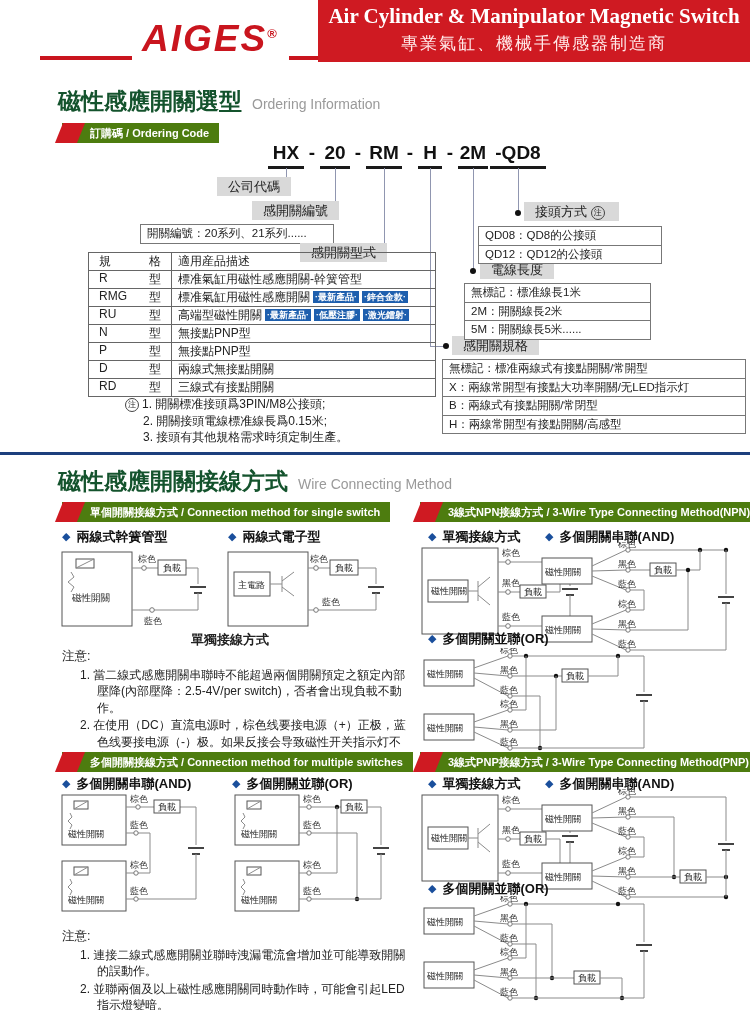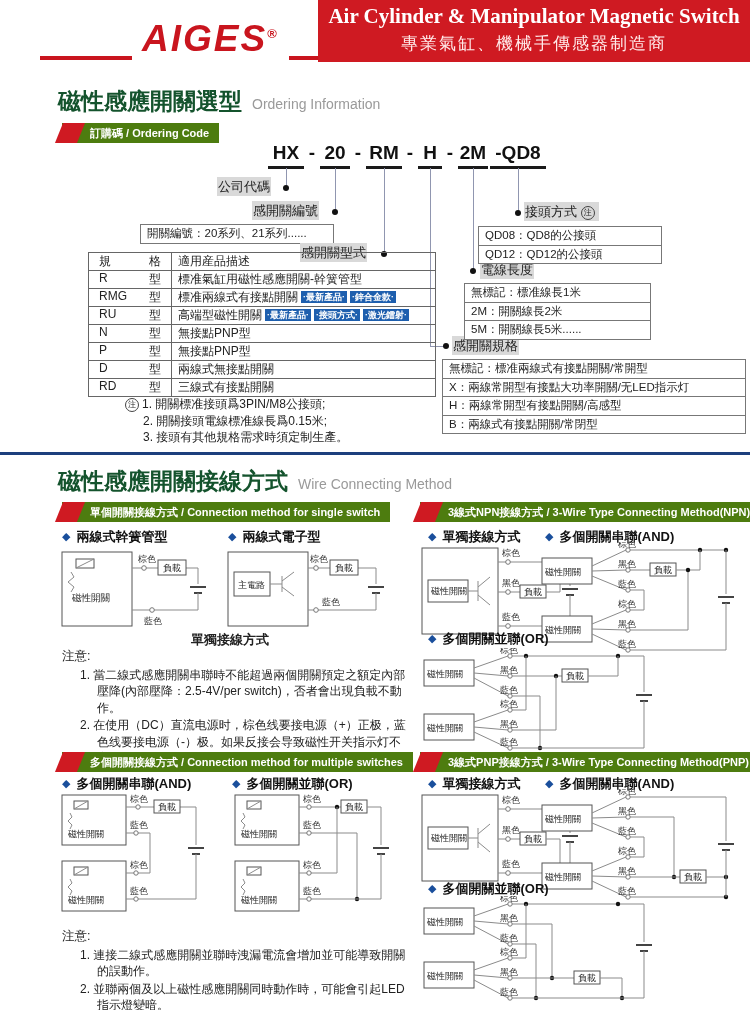--- a/index.html
+++ b/index.html
@@ -31,21 +31,21 @@
   
   .codep{position:absolute;top:142px;height:24px;font-weight:bold;font-size:19px;color:#111;
          border-bottom:3px solid #1a1a1a;text-align:center;}
   .codedash{position:absolute;top:142px;height:24px;font-weight:bold;font-size:19px;color:#111;text-align:center;}
 
   .vline{position:absolute;width:1px;background:#9096b0;}
   .hline{position:absolute;height:1px;background:#9096b0;}
   .dot{position:absolute;width:6px;height:6px;background:#111;border-radius:50%;}
 
   .glabel{position:absolute;background:#d9d9d9;color:#222;font-size:13px;line-height:19px;
-          padding:0 1px;white-space:nowrap;}
+          padding:0 11px;white-space:nowrap;}
   .notemark{display:inline-block;width:12px;height:12px;line-height:12px;border:1px solid #444;
             border-radius:50%;font-size:8px;text-align:center;vertical-align:1px;margin-right:3px;}
 
   .optbox{position:absolute;border:1px solid #777;background:#fff;}
   .optbox .row{border-bottom:1px solid #777;font-size:11.5px;line-height:17.5px;padding:0 6px;white-space:nowrap;}
   .optbox .row:last-child{border-bottom:none;}
 
   
   .spec-table{position:absolute;left:88px;top:252px;width:348px;border-collapse:collapse;}
   .spec-table td{border:1px solid #666;font-size:12px;height:16px;padding:0 6px;white-space:nowrap;}
@@ -134,22 +134,22 @@
     <div class="row">QD12：QD12的公接頭</div>
   </div>
   <div class="optbox" style="left:464px;top:283px;width:185px;">
     <div class="row">無標記：標准線長1米</div>
     <div class="row">2M：開關線長2米</div>
     <div class="row">5M：開關線長5米......</div>
   </div>
   <div class="optbox" style="left:442px;top:359px;width:302px;">
     <div class="row">無標記：標准兩線式有接點開關/常開型</div>
     <div class="row">X：兩線常開型有接點大功率開關/无LED指示灯</div>
+    <div class="row">B：兩線式有接點開關/常閉型</div>
     <div class="row">H：兩線常開型有接點開關/高感型</div>
-    <div class="row">B：兩線式有接點開關/常閉型</div>
   </div>
 
   <table class="spec-table">
     <tbody>
         <tr>
       <td class="c1">
             <div class="sp">
               <span>規</span>
               <span>格</span>
             </div>
@@ -165,30 +165,30 @@
           </td>
       <td><span>標准氣缸用磁性感應開關-幹簧管型</span></td>
     </tr>
     <tr>
       <td class="c1">
             <div class="sp">
               <span>RMG</span>
               <span>型</span>
             </div>
           </td>
-      <td><span>標准兩線式有接點開關</span><span class="tbadge">·最新產品·</span><span class="tbadge">·鋅合金款·</span></td>
+      <td><span>標准氣缸用磁性感應開關</span><span class="tbadge">·最新產品·</span><span class="tbadge">·鋅合金款·</span></td>
     </tr>
     <tr>
       <td class="c1">
             <div class="sp">
               <span>RU</span>
               <span>型</span>
             </div>
           </td>
-      <td><span>高端型磁性開關</span><span class="tbadge">·最新產品·</span><span class="tbadge">·接頭方式·</span><span class="tbadge">·激光鐳射·</span></td>
+      <td><span>高端型磁性開關</span><span class="tbadge">·最新產品·</span><span class="tbadge">·低壓注膠·</span><span class="tbadge">·激光鐳射·</span></td>
     </tr>
     <tr>
       <td class="c1">
             <div class="sp">
               <span>N</span>
               <span>型</span>
             </div>
           </td>
       <td><span>無接點PNP型</span></td>
     </tr>

